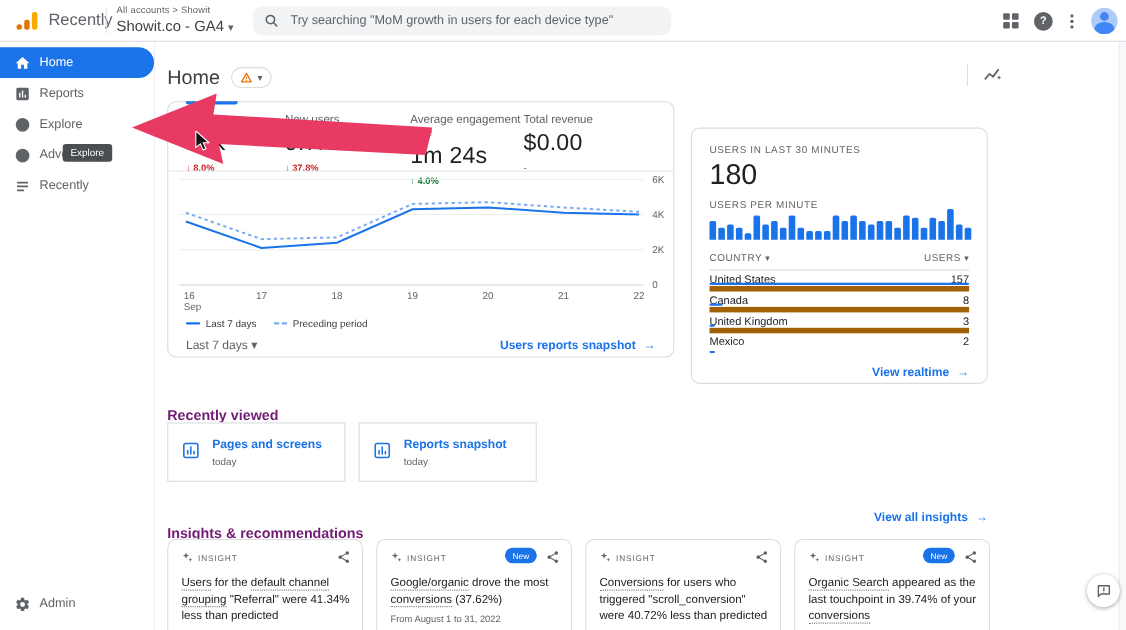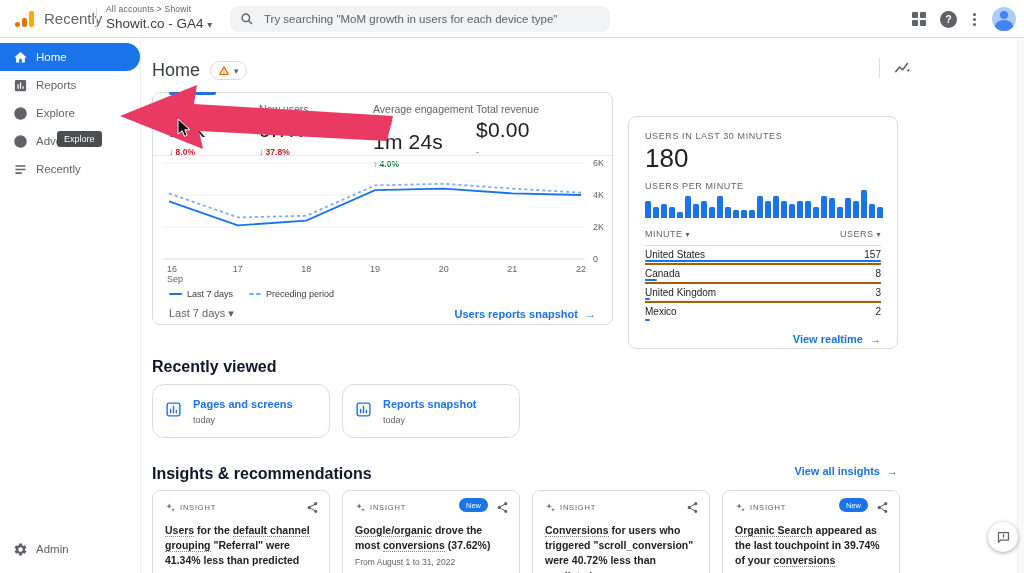--- a/index.html
+++ b/index.html
@@ -94,46 +94,46 @@
   .rt-value { position:absolute; left:16px; top:26px; font-size:26px; color:#202124; }
   .rt-permin { position:absolute; left:16px; top:64px; font-size:9px; letter-spacing:.6px; color:#5f6368;text-align:center; }
   .rt-bars { position:absolute; left:16px; top:73px; width:238px; height:28px; display:flex;
              align-items:flex-end; gap:2px; }
   .rt-bars i { flex:1; background:#1a73e8; border-radius:1.5px 1.5px 0 0; }
   .rt-table-head { position:absolute; left:16px; right:16px; top:112px; display:flex;
                    justify-content:space-between; font-size:9px; letter-spacing:.5px; color:#5f6368; }
   .rt-table-head .caret { font-size:8px; }
   .rt-head-divider { position:absolute; left:16px; right:16px; top:128px; border-top:1px solid #dadce0; }
   .rt-rows { position:absolute; left:16px; right:16px; top:129px; }
-  .rt-row { position:relative; height:19px; border-bottom:2px solid #a16207; }
+  .rt-row { position:relative; height:19px; border-bottom:5px solid #a16207; }
   .rt-row:last-child { border-bottom:none; }
   .rt-row .c-name { position:absolute; left:0; top:3px; font-size:10px; color:#202124; }
   .rt-row .c-val  { position:absolute; right:0; top:3px; font-size:10px; color:#202124; }
   .rt-row .c-bar  { position:absolute; left:0; bottom:1px; height:2px; background:#1a73e8; border-radius:1px; }
   .rt-link { position:absolute; right:16px; top:216px; }
   
-  .section-title { position:absolute; font-size:16px; font-weight:bold; color:#0f172a; }
+  .section-title { position:absolute; font-size:13px; font-weight:bold; color:#701a75;margin-top:12px; }
   .recent-cards { position:absolute; left:11px; top:346px; display:flex; gap:12px; }
-  .recent-card { width:178px; height:54px; border:1px solid #dadce0; border-radius:12px; position:relative;
+  .recent-card { width:162px; height:54px; border:1px solid #dadce0; border-radius:0; position:relative;
                  background:#fff; cursor:pointer; }
   .recent-card .rc-icon { position:absolute; left:12px; top:16px; width:17px; height:17px; }
   .recent-card .rc-label { position:absolute; left:40px; top:13px; font-size:11px; font-weight:bold; color:#1a73e8; }
   .recent-card .rc-time { position:absolute; left:40px; top:30px; font-size:9px; color:#5f6368; }
   
   .insights-link { position:absolute; right:126px; top:427px; }
   .insight-cards { position:absolute; left:11px; top:452px; display:flex; gap:12px; }
   .insight-card { width:178px; height:130px; border:1px solid #dadce0; border-radius:8px; background:#fff;
                   position:relative; padding:10px 12px; cursor:pointer; }
   .ic-head { display:flex; align-items:center; height:13px; }
   .ic-head .spark { width:11px; height:11px; }
   .ic-head .ins-label { margin-left:4px; font-size:7.5px; letter-spacing:.8px; color:#5f6368; }
   .ic-share { position:absolute; right:10px; top:9px; width:13px; height:13px; color:#5f6368; cursor:pointer; }
   .ic-new { position:absolute; right:31px; top:7px; background:#1a73e8; color:#fff; font-size:7.5px;
             padding:2.5px 7px; border-radius:9px; }
-  .ic-body { margin-top:9px; font-size:10.5px; font-weight:bold; color:#202124; line-height:1.45; width:155px; }
+  .ic-body { margin-top:9px; font-size:10.5px; font-weight:normal; color:#202124; line-height:1.45; width:155px; }
   .ic-body .u { border-bottom:1px dotted #80868b; }
   .ic-date { margin-top:4px; font-size:8.5px; color:#5f6368; }
   
   .annot-arrow { position:absolute; left:0; top:0; z-index:60; pointer-events:none; }
   .cursor-icon { position:absolute; left:177px; top:119px; z-index:65; pointer-events:none; }
   .feedback-btn { position:absolute; left:988px; top:522px; width:30px; height:30px; border-radius:50%;
                   background:#fff; box-shadow:0 1px 4px rgba(0,0,0,.35); z-index:30; display:flex;
                   align-items:center; justify-content:center; cursor:pointer; }
   .scroll-track { position:absolute; right:0; top:38px; bottom:0; width:7px; background:#f8f9fa;
                   border-left:1px solid #eceef0; z-index:8; }
@@ -352,21 +352,21 @@
           <i style="height: 19.6px;"></i>
           <i style="height: 11.2px;"></i>
           <i style="height: 19.6px;"></i>
           <i style="height: 16.8px;"></i>
           <i style="height: 28px;"></i>
           <i style="height: 14px;"></i>
           <i style="height: 11.2px;"></i>
         </div>
       <div class="rt-table-head">
         <span>
-          <span>MINUTE</span>
+          <span>COUNTRY</span>
           <span class="caret">▾</span>
         </span>
         <span>
           <span>USERS</span>
           <span class="caret">▾</span>
         </span>
       </div>
       <div class="rt-head-divider"></div>
       <div class="rt-rows">
           <div class="rt-row">

